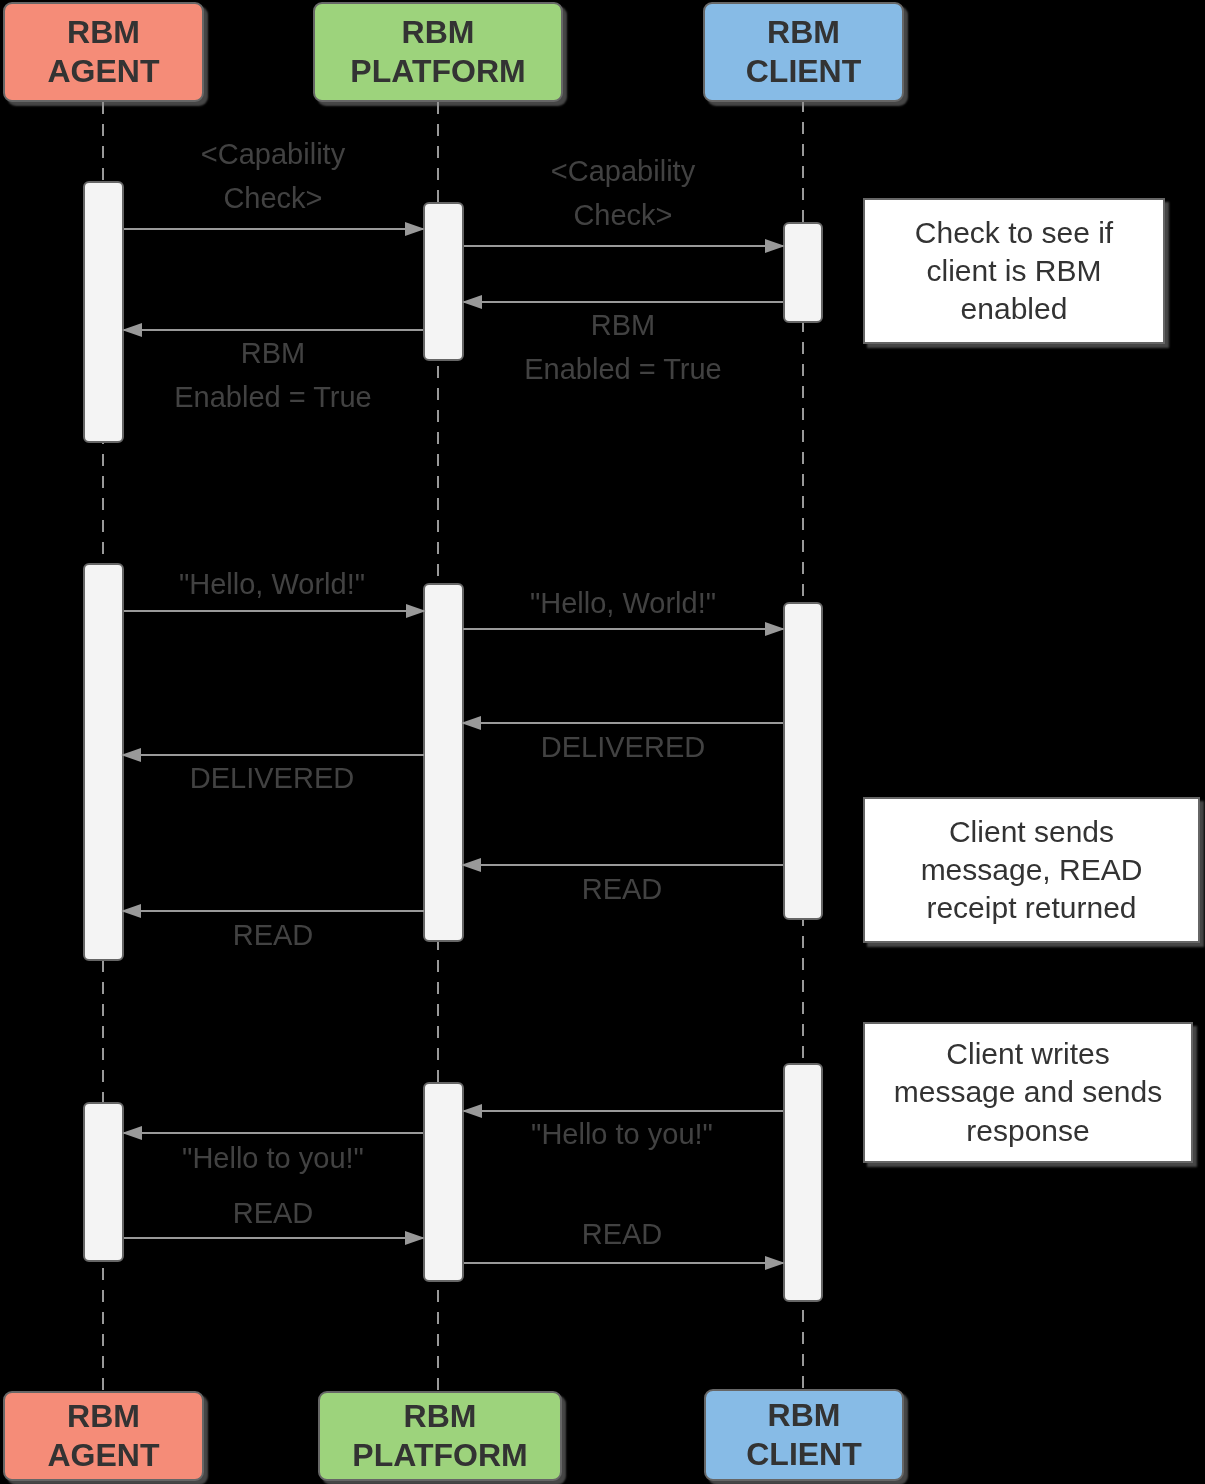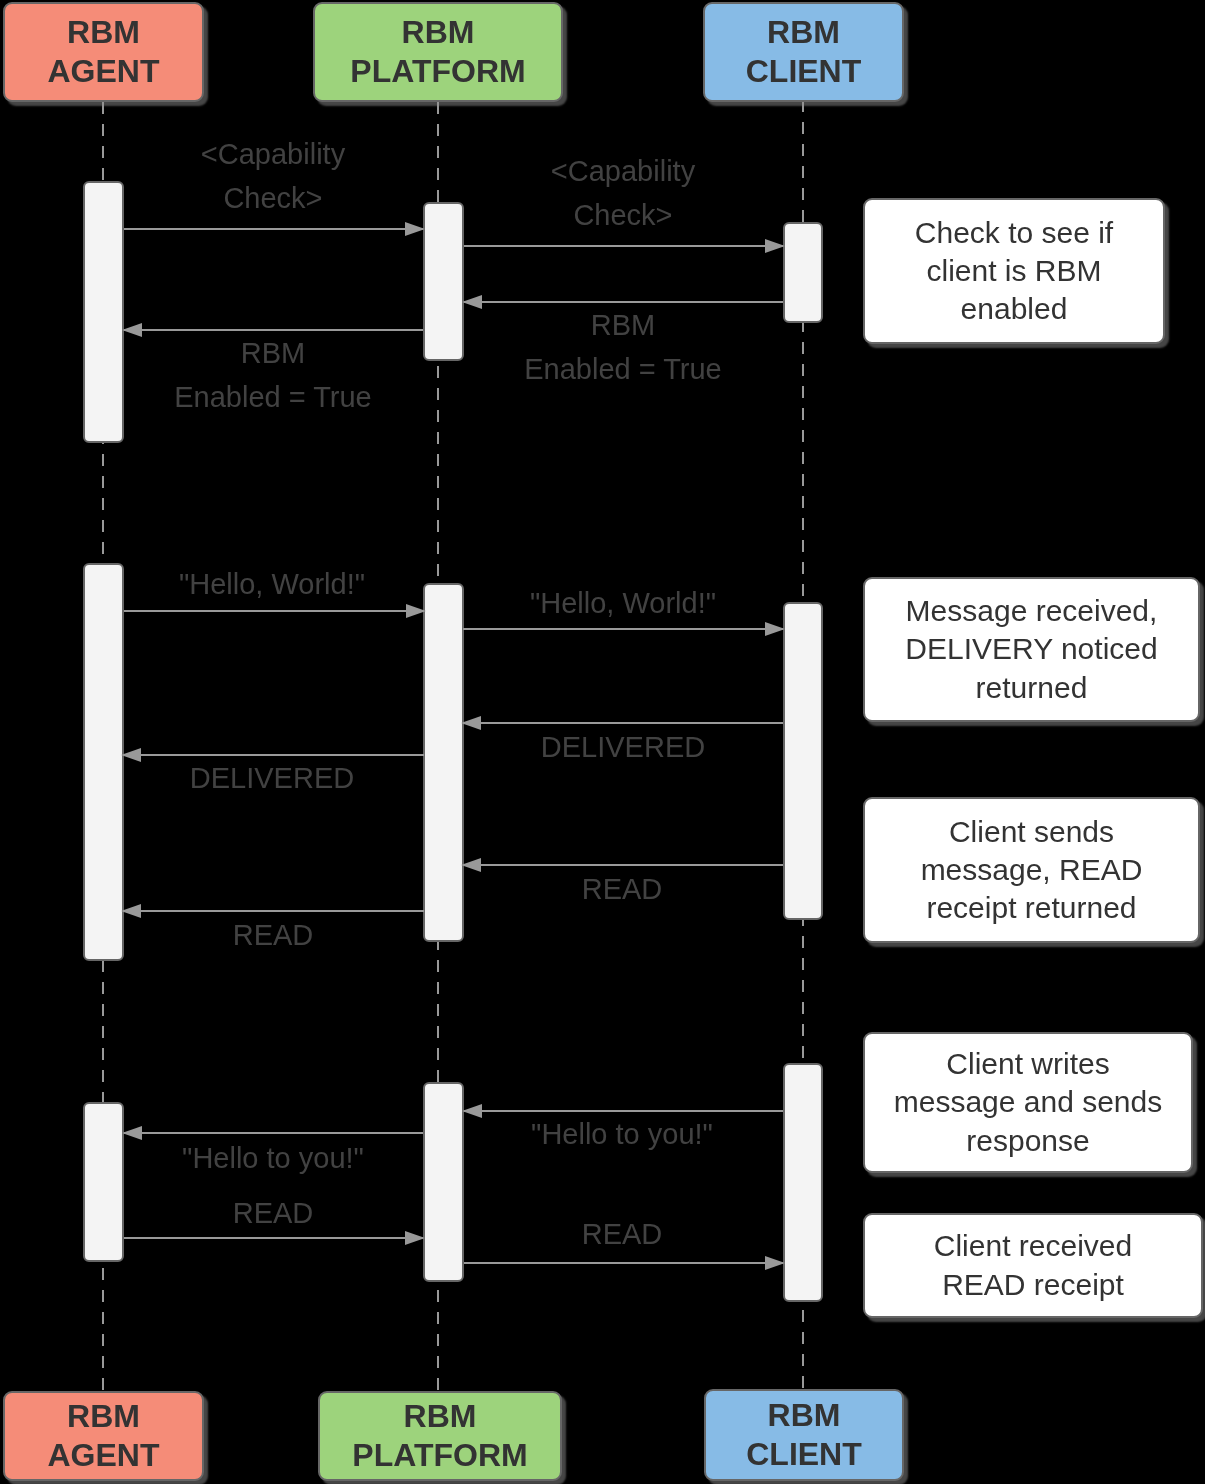--- a/index.html
+++ b/index.html
@@ -20,21 +20,21 @@
   .arrow{position:absolute;height:0;border-top:2px solid #999;}
   .arrow.dir-right::after{content:"";position:absolute;right:-2px;top:-8px;width:0;height:0;
        border-left:20px solid #999;border-top:7px solid transparent;border-bottom:7px solid transparent;}
   .arrow.dir-left::after{content:"";position:absolute;left:-2px;top:-8px;width:0;height:0;
        border-right:20px solid #999;border-top:7px solid transparent;border-bottom:7px solid transparent;}
 
   .msg-label{position:absolute;transform:translateX(-50%);color:#424242;font-size:29px;
              line-height:1.5;text-align:center;white-space:pre-line;}
 
   .note{position:absolute;box-sizing:border-box;background:#fff;border:2px solid #666;
-        border-radius:9px;display:flex;align-items:center;justify-content:center;
+        border-radius:0;display:flex;align-items:center;justify-content:center;
         text-align:center;color:#333;font-size:30px;line-height:1.27;white-space:pre-line;
         padding:6px 7px;box-shadow:4px 4px 2px rgba(140,140,140,0.5);}
 </style>
 </head>
 <body>
 
 <div id="stage">
 
   <div class="lifeline" style="left:102px;top:102px;height:1289px;"></div>
   <div class="lifeline" style="left:437px;top:102px;height:1289px;"></div>
@@ -82,31 +82,26 @@
   <div class="msg-label" style="left:622px;top:868px;">READ</div>
   <div class="msg-label" style="left:273px;top:914px;">READ</div>
   <div class="msg-label" style="left:622px;top:1113px;">"Hello to you!"</div>
   <div class="msg-label" style="left:273px;top:1137px;">"Hello to you!"</div>
   <div class="msg-label" style="left:273px;top:1192px;">READ</div>
   <div class="msg-label" style="left:622px;top:1213px;">READ</div>
 
   <div class="note" style="left:863px;top:198px;width:302px;height:146px;">Check to see if
 client is RBM
 enabled</div>
-  <div class="note" style="left:863px;top:577px;width:337px;height:145px;">Message received,
-DELIVERY noticed
-returned</div>
   <div class="note" style="left:863px;top:797px;width:337px;height:146px;">Client sends
 message, READ
 receipt returned</div>
-  <div class="note" style="left:863px;top:1022px;width:330px;height:141px;margin-top:10px;">Client writes
+  <div class="note" style="left:863px;top:1022px;width:330px;height:141px;">Client writes
 message and sends
 response</div>
-  <div class="note" style="left:863px;top:1213px;width:340px;height:105px;">Client received
-READ receipt</div>
 
   <div class="actor" style="left: 3px; top: 2px; width: 201px; height: 100px; background: rgb(245, 140, 120);">RBM
 AGENT</div>
   <div class="actor" style="left: 313px; top: 2px; width: 250px; height: 100px; background: rgb(157, 211, 124);">RBM
 PLATFORM</div>
   <div class="actor" style="left: 703px; top: 2px; width: 201px; height: 100px; background: rgb(135, 187, 230);">RBM
 CLIENT</div>
 
   <div class="actor" style="left: 3px; top: 1391px; width: 201px; height: 90px; background: rgb(245, 140, 120);">RBM
 AGENT</div>

